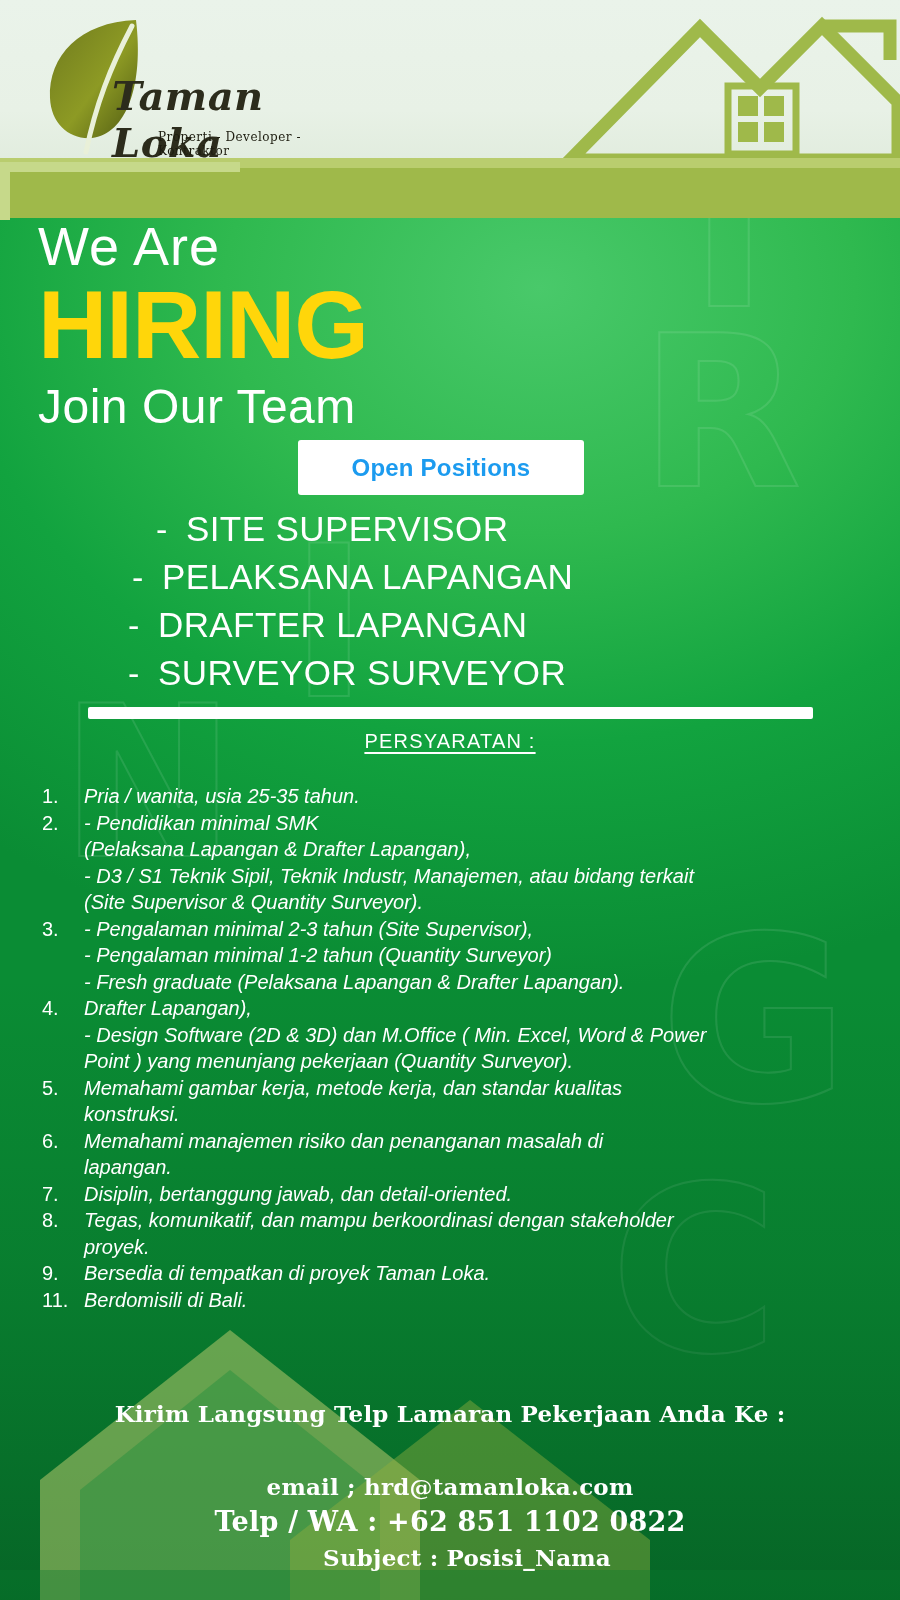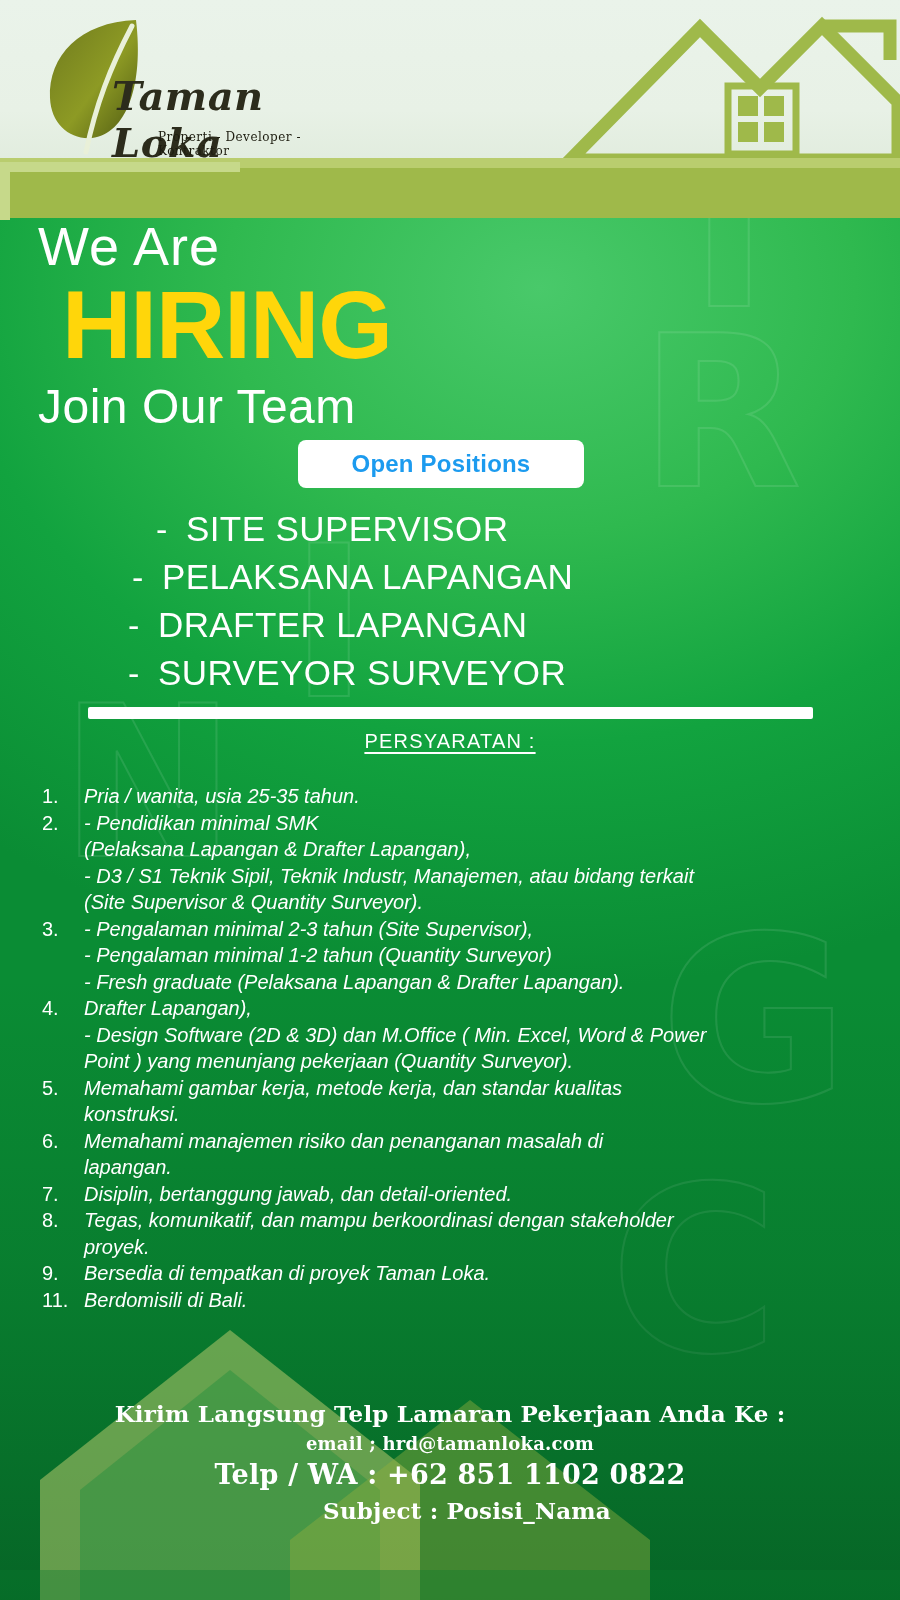--- a/index.html
+++ b/index.html
@@ -99,33 +99,32 @@
   .headline { position: absolute; left: 38px; top: 218px; z-index: 6; }
   .we-are {
     font-size: 54px; color: #ffffff; font-weight: 300;
     letter-spacing: 1px; line-height: 1.05;
     font-family: "Liberation Sans", sans-serif;
   }
   .hiring {
     font-size: 96px; font-weight: bold; color: #FFD60A;
     letter-spacing: -1px; line-height: 1.0; margin-top: 2px;
     font-family: "Liberation Sans", sans-serif;
-    margin-left: 24px;
   }
   .join {
     font-size: 48px; color: #ffffff; font-weight: 300;
     letter-spacing: 0.5px; margin-top: 6px;
     font-family: "Liberation Sans", sans-serif;
   }
 
   
   .pill {
     position: absolute; left: 298px; top: 440px; z-index: 6;
-    width: 286px; height: 48px;
-    background: #ffffff; border-radius: 8px;
+    width: 286px; height: 55px;
+    background: #ffffff; border-radius: 3px;
     display: flex; align-items: center; justify-content: center;
   }
   .pill span {
     color: #1C9BEF; font-weight: bold; font-size: 24px;
     letter-spacing: 0.2px;
   }
 
   
   .positions { position: absolute; left: 128px; top: 505px; z-index: 6; }
   .pos-row { display: flex; align-items: baseline; color: #fff; }
@@ -166,21 +165,21 @@
 
   
   .footer {
     position: absolute; left: 0; top: 1398px; width: 900px; z-index: 7;
     text-align: center; color: #ffffff;
     font-family: "DejaVu Serif", serif;
     font-weight: bold;
   }
   .footer div { line-height: 1.42; font-size: 23px; letter-spacing: 0.2px; }
   .footer .f1 { font-size: 23px; }
-  .footer .f2 { font-size: 18px; }
+  .footer .f2 { font-size: 23px; margin-top: 40px; }
   .footer .f3 { font-size: 27px; }
   .footer .f4 { font-size: 23px; margin-left: 34px; }
 
   
   .bottom-house { position: absolute; z-index: 2; pointer-events: none; }
 </style>
 </head>
 <body>
 
 <div id="poster">

